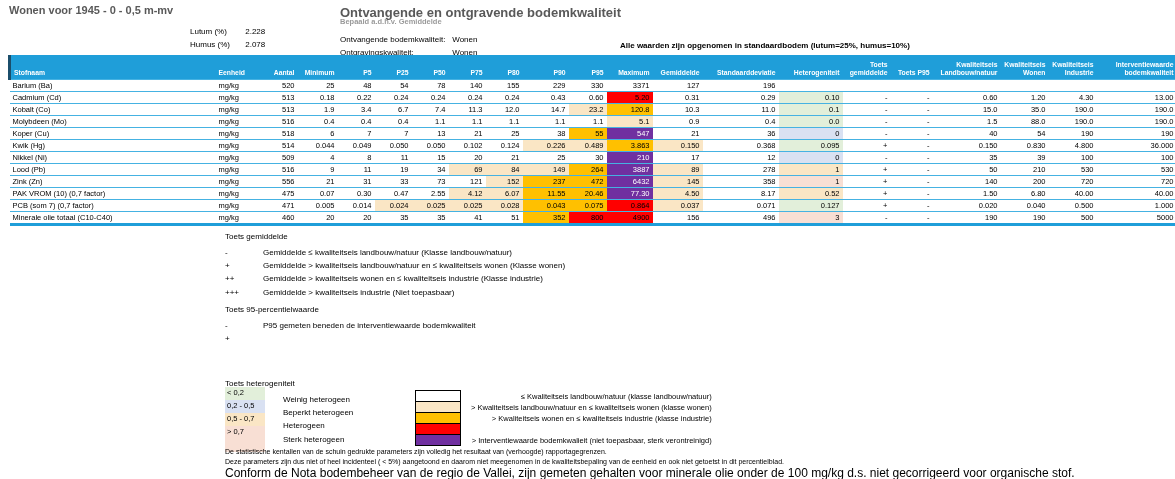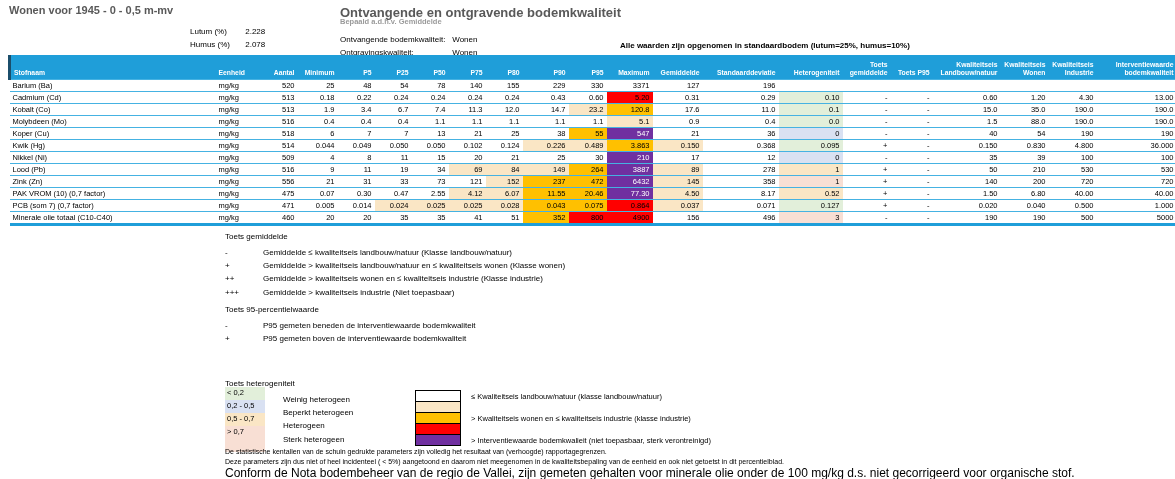--- a/index.html
+++ b/index.html
@@ -38,21 +38,21 @@
   #leg-p95{left:225px;top:303px;}
   #leg-het{left:225px;top:377px;}
   .leg-title{height:16px;line-height:13px;}
   .leg-row{display:flex;height:13.2px;line-height:13px;align-items:center;}
   .leg-sym{width:38px;flex:none;}
   .het-swatch{width:36px;height:26px;line-height:11px;padding:0 2px;margin-right:18px;
               font-size:7.5px;flex:none;}
   .leg-text{white-space:nowrap;}
 
   #leg-colors{left:415px;top:391px;}
-  .clr-row{display:flex;align-items:center;height:11px;}
+  .clr-row{display:flex;align-items:center;height:11px;justify-content:space-between;}
   .clr-box{width:46px;height:12px;border:1px solid #000;box-sizing:border-box;
            margin-top:-1px;flex:none;}
   .clr-text{margin-left:10px;font-size:7.5px;line-height:11px;white-space:nowrap;}
 
   #footnotes{position:absolute;left:225px;top:447px;}
   .fn1{font-size:7px;line-height:10px;white-space:nowrap;}
   .fn2{font-size:12px;line-height:11px;margin-top:1px;white-space:nowrap;}
 </style>
 </head>
 <body>
@@ -191,21 +191,21 @@
           <td class="ar">513</td>
           <td class="ar">1.9</td>
           <td class="ar">3.4</td>
           <td class="ar">6.7</td>
           <td class="ar">7.4</td>
           <td class="ar">11.3</td>
           <td class="ar">12.0</td>
           <td class="ar">14.7</td>
           <td class="ar f-cream">23.2</td>
           <td class="ar f-orange">120.8</td>
-          <td class="ar">17.6</td>
+          <td class="ar">10.3</td>
           <td class="ar">11.0</td>
           <td class="ar f-green">0.1</td>
           <td class="ar">-</td>
           <td class="ar">-</td>
           <td class="ar">15.0</td>
           <td class="ar">35.0</td>
           <td class="ar">190.0</td>
           <td class="ar">190.0</td>
         </tr>
         <tr>
@@ -442,21 +442,20 @@
 
   <div class="leg" id="leg-p95">
     <div class="leg-title">Toets 95-percentielwaarde</div>
     <div id="p95-items">
         <div class="leg-row">
           <span class="leg-sym">-</span>
           <span class="leg-text">P95 gemeten beneden de interventiewaarde bodemkwaliteit</span>
         </div>
         <div class="leg-row">
           <span class="leg-sym">+</span>
-          <span class="leg-text">P95 gemeten boven de interventiewaarde bodemkwaliteit</span>
         </div>
       </div>
   </div>
 
   <div class="leg" id="leg-het">
     <div class="leg-title">Toets heterogeniteit</div>
     <div id="het-items">
         <div class="leg-row">
           <span class="het-swatch f-green">&lt; 0,2</span>
           <span class="leg-text">Weinig heterogeen</span>
@@ -477,20 +476,21 @@
   </div>
 
   <div class="leg" id="leg-colors">
     <div id="clr-items">
         <div class="clr-row">
           <span class="clr-box f-white"></span>
           <span class="clr-text">≤ Kwaliteitseis landbouw/natuur (klasse landbouw/natuur)</span>
         </div>
         <div class="clr-row">
           <span class="clr-box f-cream"></span>
+          <span class="clr-text">&gt; Kwaliteitseis landbouw/natuur en ≤ kwaliteitseis wonen (klasse wonen)</span>
         </div>
         <div class="clr-row">
           <span class="clr-box f-orange"></span>
           <span class="clr-text">&gt; Kwaliteitseis wonen en ≤ kwaliteitseis industrie (klasse industrie)</span>
         </div>
         <div class="clr-row">
           <span class="clr-box f-red"></span>
         </div>
         <div class="clr-row">
           <span class="clr-box f-purple"></span>

